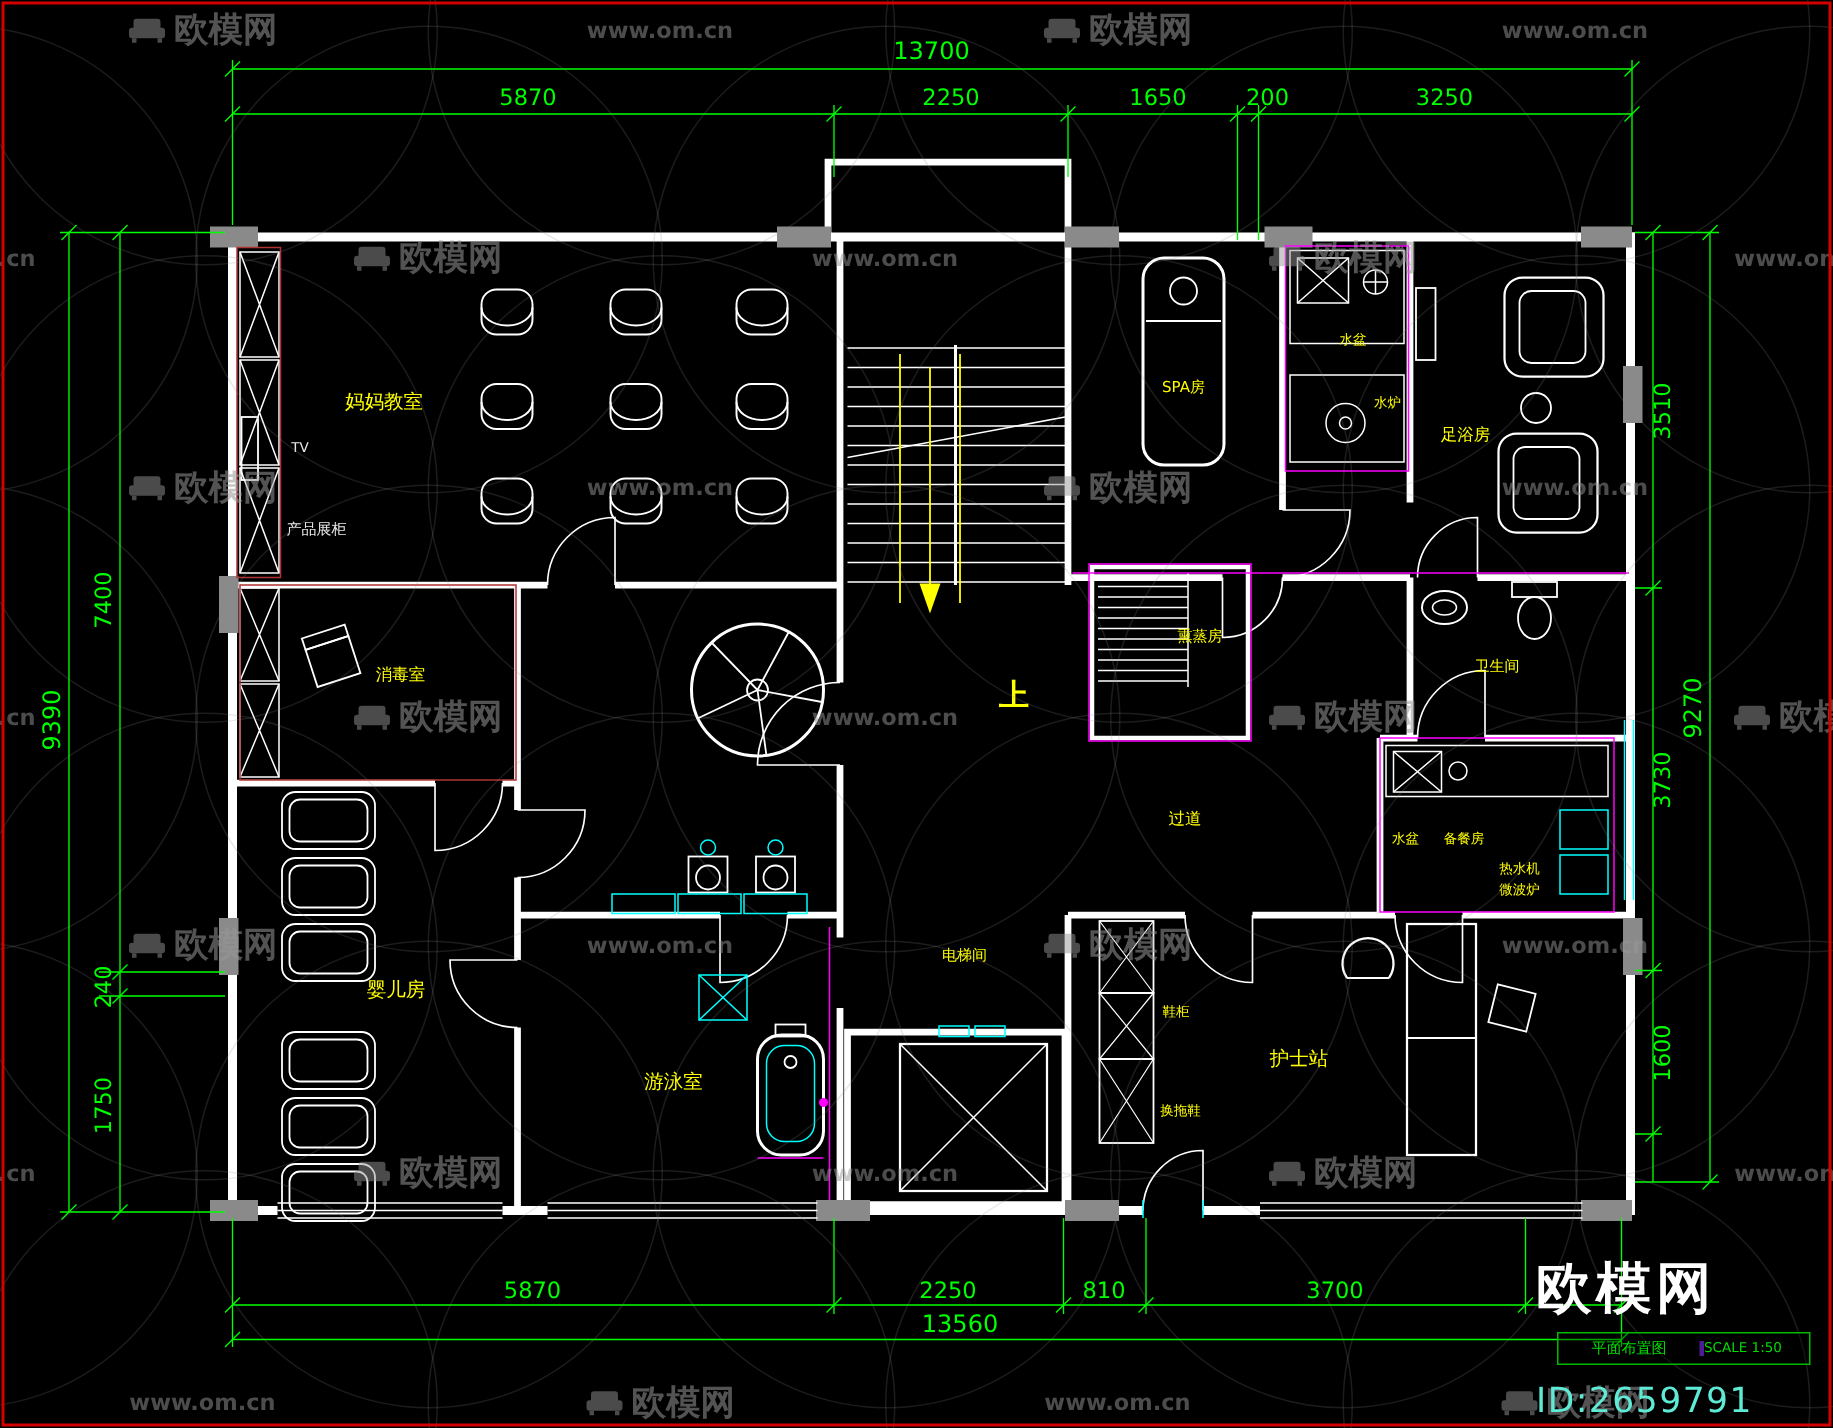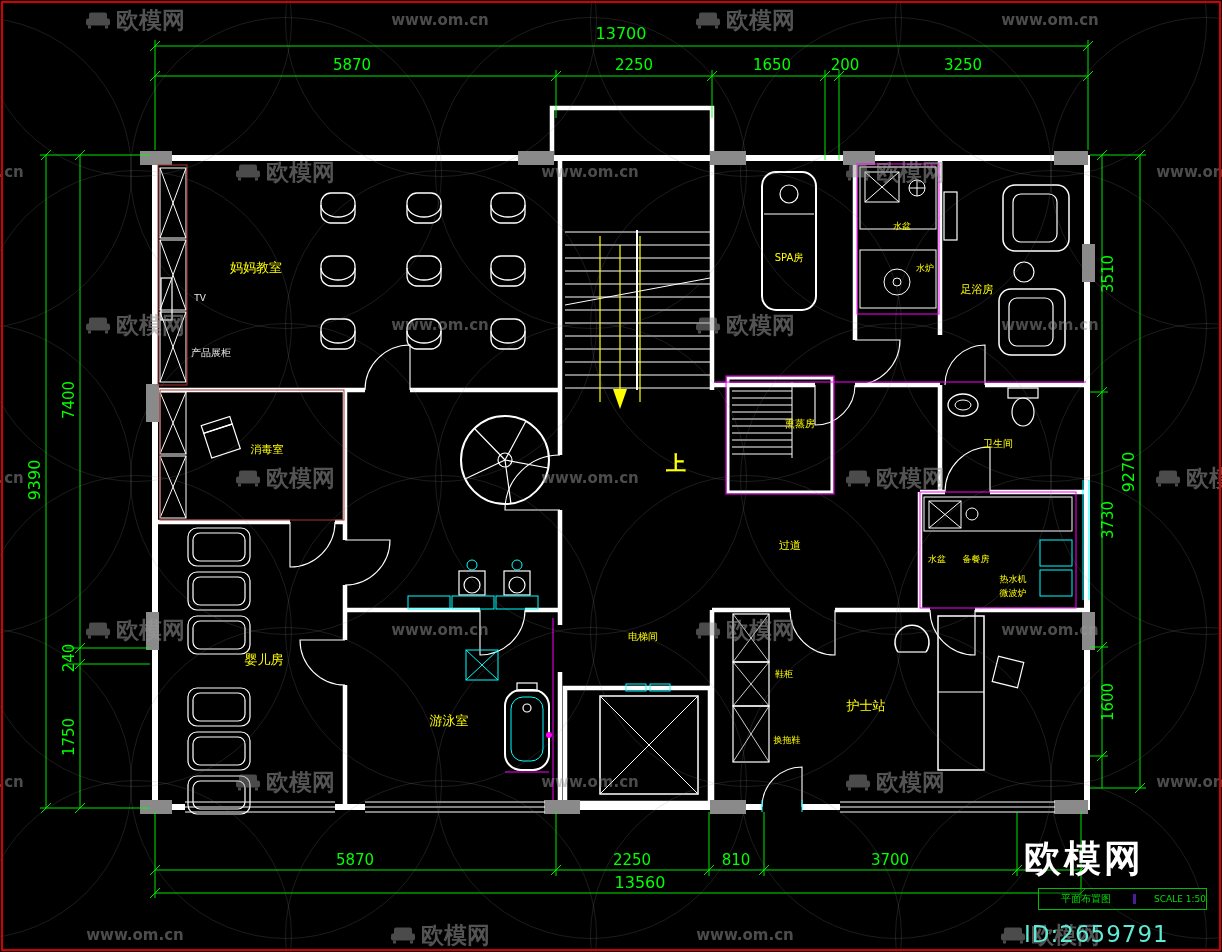--- a/index.html
+++ b/index.html
@@ -11,21 +11,21 @@
   .wm{position:absolute;transform:translate(-50%,-50%);display:flex;align-items:center;gap:5px;color:#989898;white-space:nowrap;font-weight:bold;}
   .wm-brand{font-size:23px;font-weight:bold;opacity:.55;}
   .wm-url{font-size:15px;opacity:.5;}
   .wm-sofa{opacity:.9;}
   .wm-circle{position:absolute;width:310px;height:310px;border-radius:50%;border:1px solid rgba(140,140,140,.20);}
   .titleblock{position:absolute;inset:0;z-index:6;pointer-events:none;}
   .brand-big{position:absolute;left:1024px;top:834px;font-size:37px;font-weight:bold;color:#fff;letter-spacing:3px;}
   .id-text{position:absolute;left:1024px;top:921px;font-size:23px;color:#5eead4;letter-spacing:1px;}
   .scale-box{position:absolute;left:1038px;top:888px;width:167px;height:20px;border:1px solid #00bb00;display:flex;align-items:center;background:rgba(0,0,0,.35);}
   .sb-title{flex:1;color:#00dd00;font-size:10px;text-align:center;}
-  .sb-scale{width:70px;color:#00dd00;font-size:9px;text-align:right;border-left:3px solid #4c1d95;}
+  .sb-scale{width:70px;color:#00dd00;font-size:9px;text-align:left;border-left:3px solid #4c1d95;}
 </style>
 </head>
 <body>
 
 <div class="canvas">
 
   <svg class="plan" width="1222" height="952" viewBox="0 0 1222 952">
     <defs>
       <g id="chair" stroke="#fff" fill="none" stroke-width="1.3">
         <rect x="-17" y="-15" width="34" height="30" rx="10"></rect>

